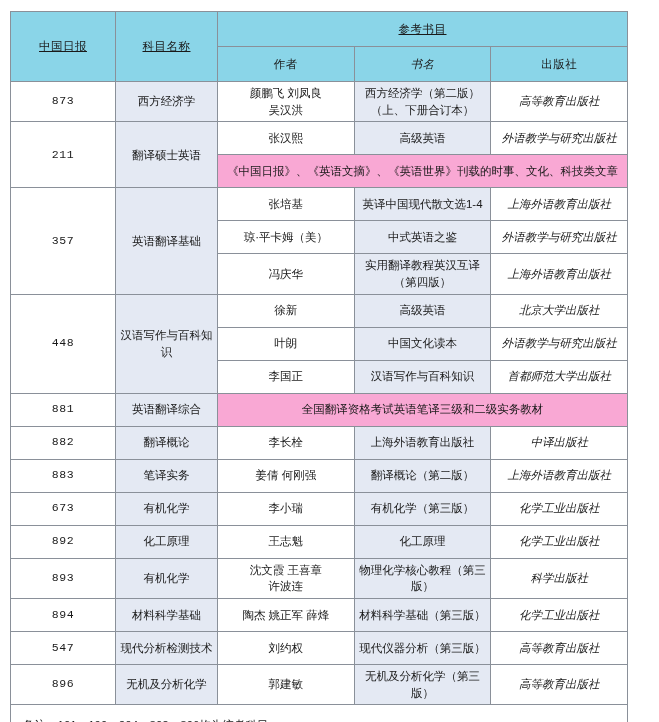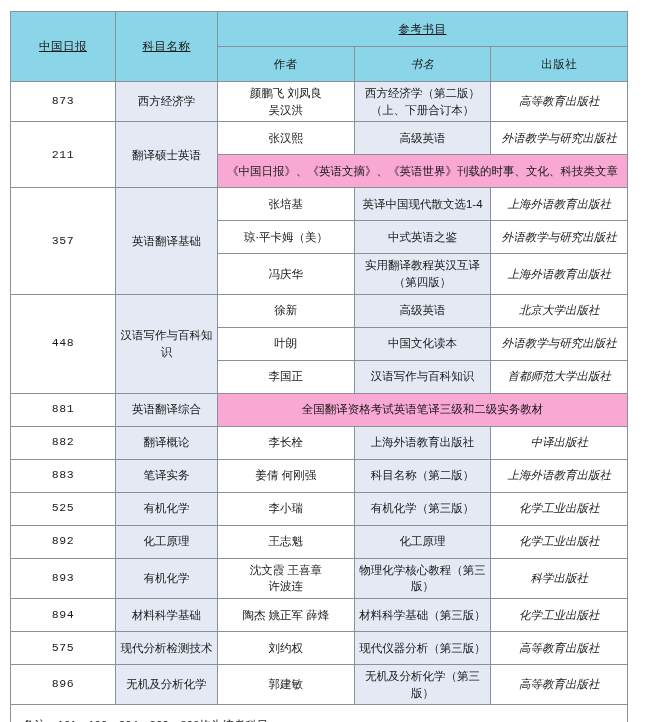--- a/index.html
+++ b/index.html
@@ -151,25 +151,25 @@
           <td class="code">882</td>
           <td class="name tinted">翻译概论</td>
           <td class="author">李长栓</td>
           <td class="title tinted">上海外语教育出版社</td>
           <td class="press">中译出版社</td>
         </tr>
         <tr>
           <td class="code">883</td>
           <td class="name tinted">笔译实务</td>
           <td class="author">姜倩 何刚强</td>
-          <td class="title tinted">科目名称（第二版）</td>
+          <td class="title tinted">翻译概论（第二版）</td>
           <td class="press">上海外语教育出版社</td>
         </tr>
         <tr>
-          <td class="code">525</td>
+          <td class="code">673</td>
           <td class="name tinted">有机化学</td>
           <td class="author">李小瑞</td>
           <td class="title tinted">有机化学（第三版）</td>
           <td class="press">化学工业出版社</td>
         </tr>
         <tr>
           <td class="code">892</td>
           <td class="name tinted">化工原理</td>
           <td class="author">王志魁</td>
           <td class="title tinted">化工原理</td>
@@ -183,21 +183,21 @@
           <td class="press">科学出版社</td>
         </tr>
         <tr>
           <td class="code">894</td>
           <td class="name tinted">材料科学基础</td>
           <td class="author">陶杰 姚正军 薛烽</td>
           <td class="title tinted">材料科学基础（第三版）</td>
           <td class="press">化学工业出版社</td>
         </tr>
         <tr>
-          <td class="code">575</td>
+          <td class="code">547</td>
           <td class="name tinted">现代分析检测技术</td>
           <td class="author">刘约权</td>
           <td class="title tinted">现代仪器分析（第三版）</td>
           <td class="press">高等教育出版社</td>
         </tr>
         <tr>
           <td class="code">896</td>
           <td class="name tinted">无机及分析化学</td>
           <td class="author">郭建敏</td>
           <td class="title tinted">无机及分析化学（第三版）</td>

